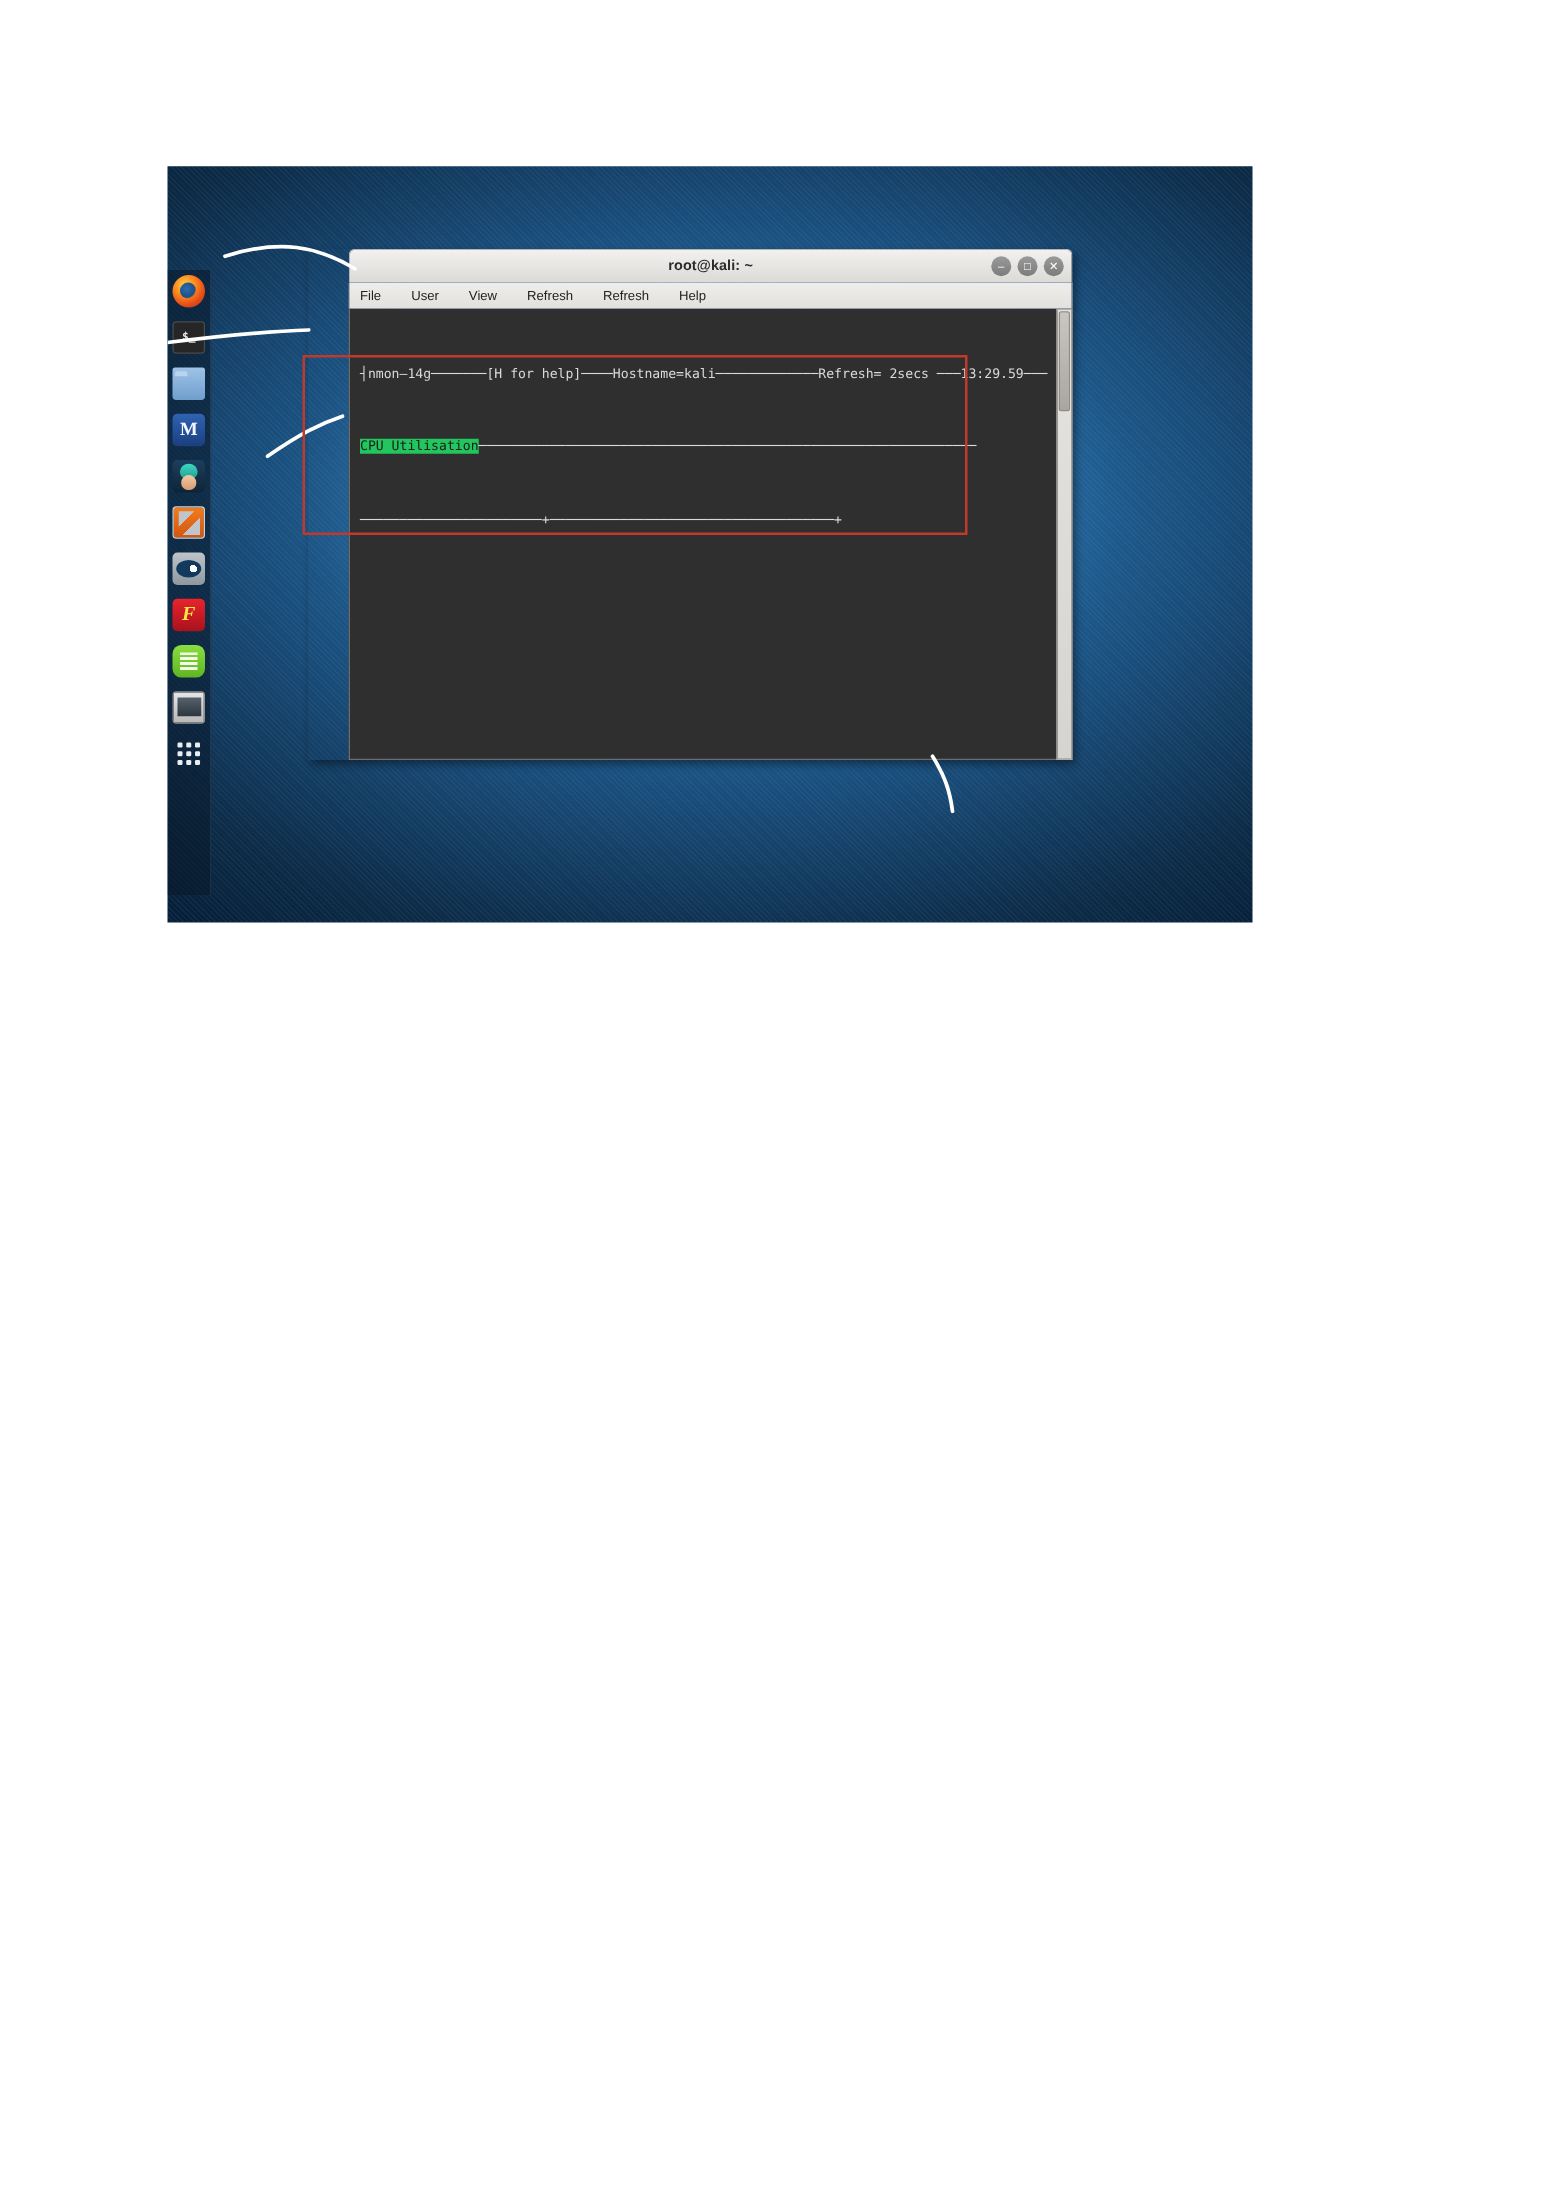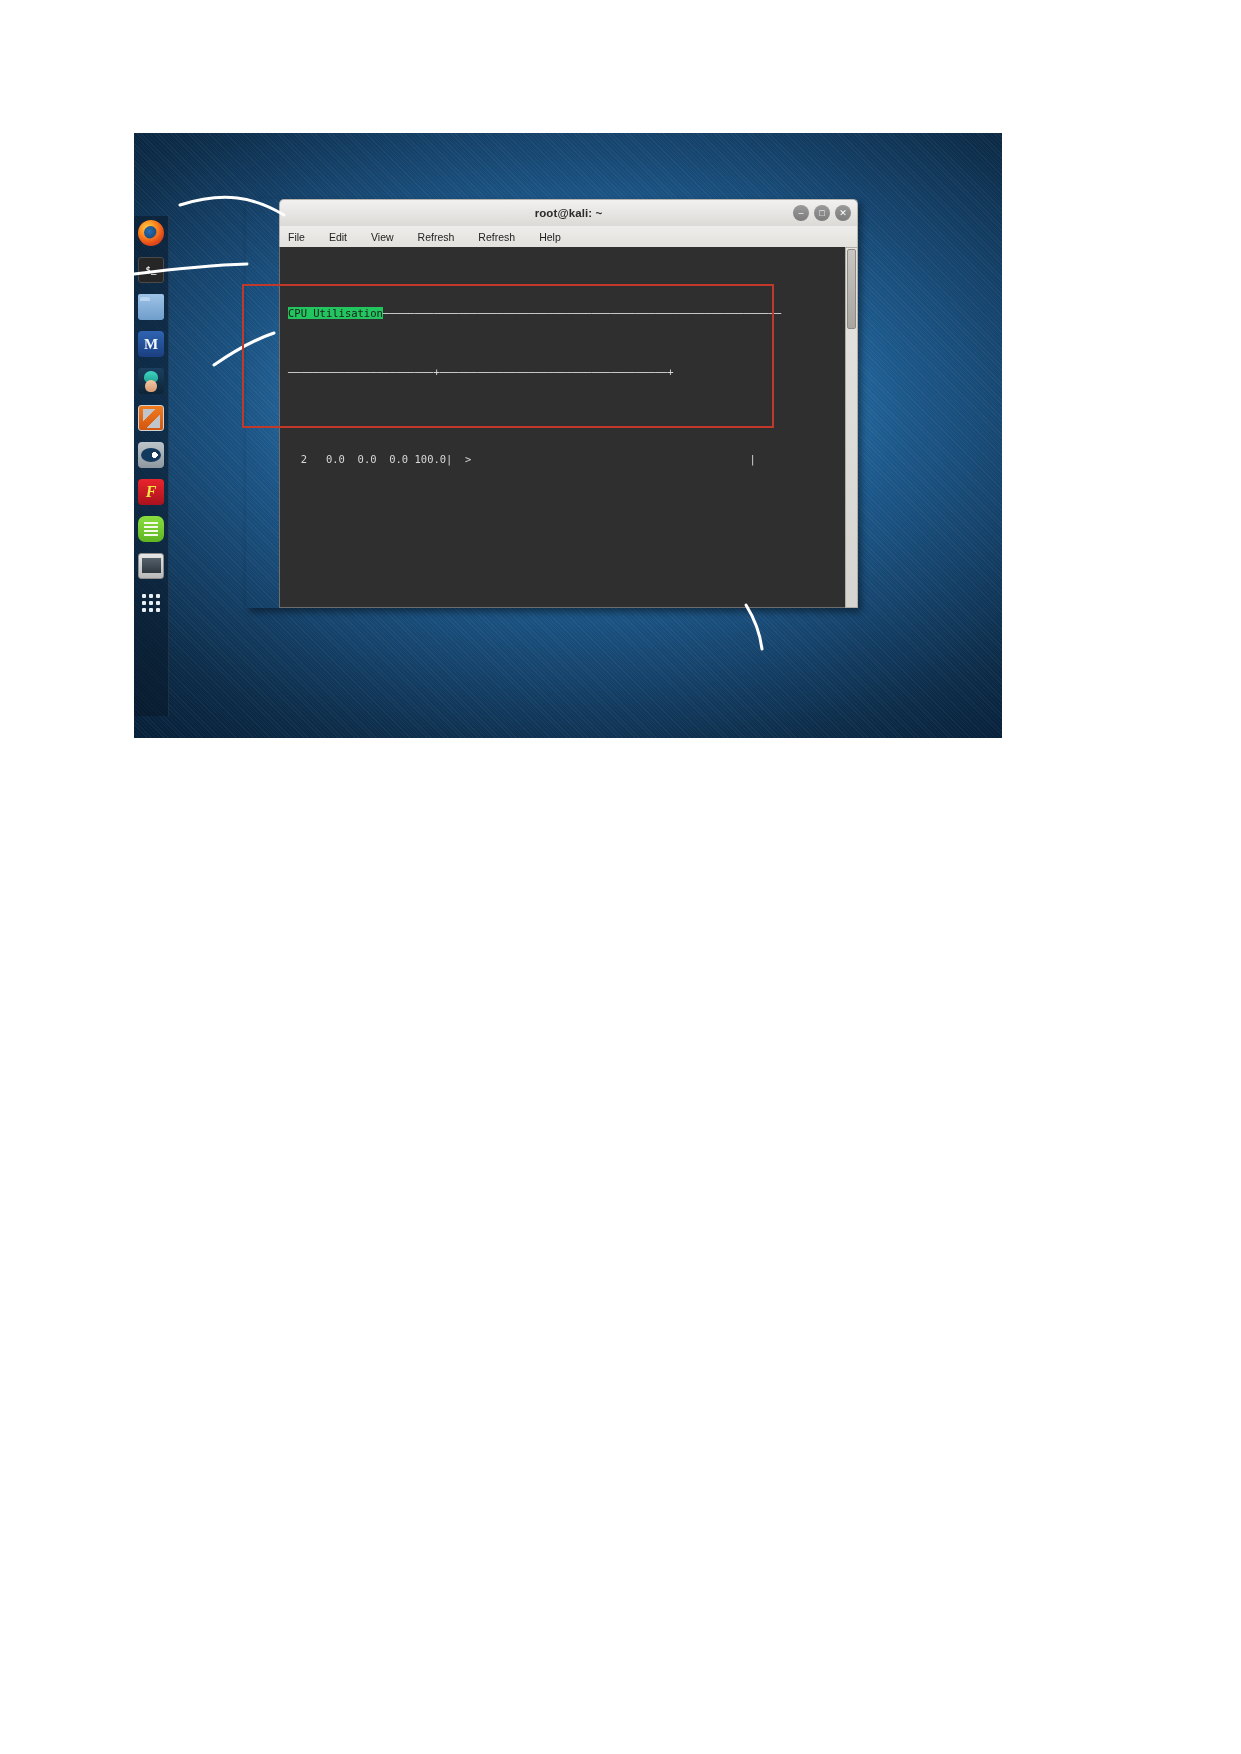--- a/index.html
+++ b/index.html
@@ -172,37 +172,37 @@
         <span class="title">root@kali: ~</span>
         <div class="winbtns">
           <span class="wb min">–</span>
           <span class="wb max">□</span>
           <span class="wb close">✕</span>
         </div>
       </div>
 
       <div id="menubar">
         <span class="mi">File</span>
-        <span class="mi">Edit</span>
+        <span class="mi">User</span>
         <span class="mi">View</span>
         <span class="mi">Refresh</span>
         <span class="mi">Refresh</span>
         <span class="mi">Help</span>
       </div>
 
       <div id="termbody">
 
+        <div class="line"><span>┤nmon—14g───────[H for help]────Hostname=kali─────────────Refresh= 2secs ───13:29.59───</span></div>
 
         <div class="line"><span class="hl-title">CPU Utilisation</span><span>───────────────────────────────────────────────────────────────</span></div>
 
         <div class="line"><span>───────────────────────+────────────────────────────────────+</span></div>
 
 
 
-        <div class="line">  <span>2</span>   <span>0.0</span>  <span>0.0</span>  <span>0.0</span> <span>100.0</span>|<span class="bar-u"></span>  <span>&gt;</span>                                            |</div>
 
         
 
         
 
         
 
         
 
       </div>

